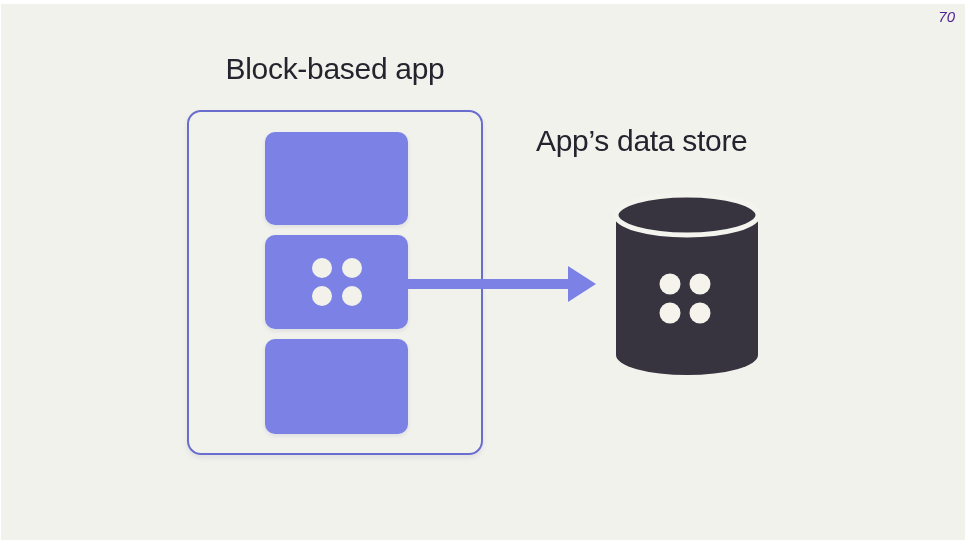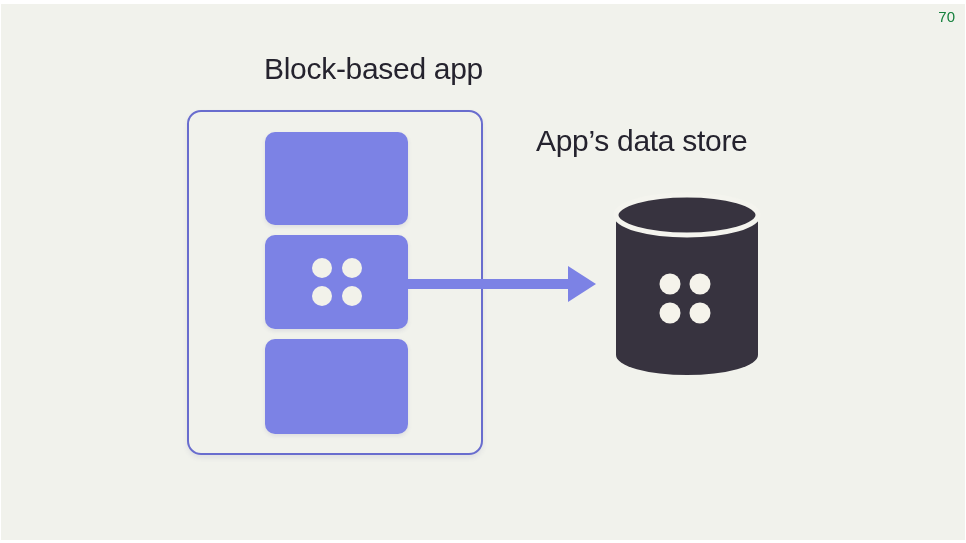--- a/index.html
+++ b/index.html
@@ -22,29 +22,30 @@
   .edge-bottom { left: 0; bottom: 0; width: 966px; height: 3px; }
   .edge-left   { left: 0; top: 0; width: 1px; height: 543px; }
   .edge-right  { right: 0; top: 0; width: 1px; height: 543px; }
 
   .page-number {
     position: absolute;
     top: 8px;
     right: 11px;
     font-size: 15px;
     line-height: 18px;
-    color: #15803d;
+    color: #4c1d95;
+    font-style: italic;
   }
 
   .app-title {
     position: absolute;
     left: 187px;
     top: 50px;
     width: 296px;
-    text-align: right;
+    text-align: center;
     font-size: 30px;
     line-height: 38px;
     font-weight: 500;
     letter-spacing: -0.3px;
     color: #25232e;
   }
 
   .app-outline {
     position: absolute;
     left: 187px;

